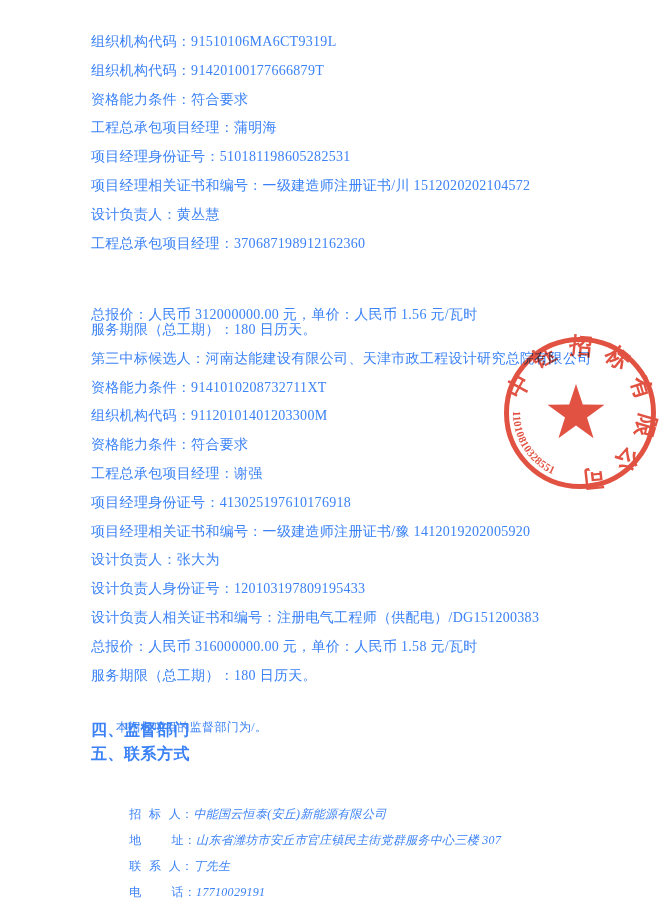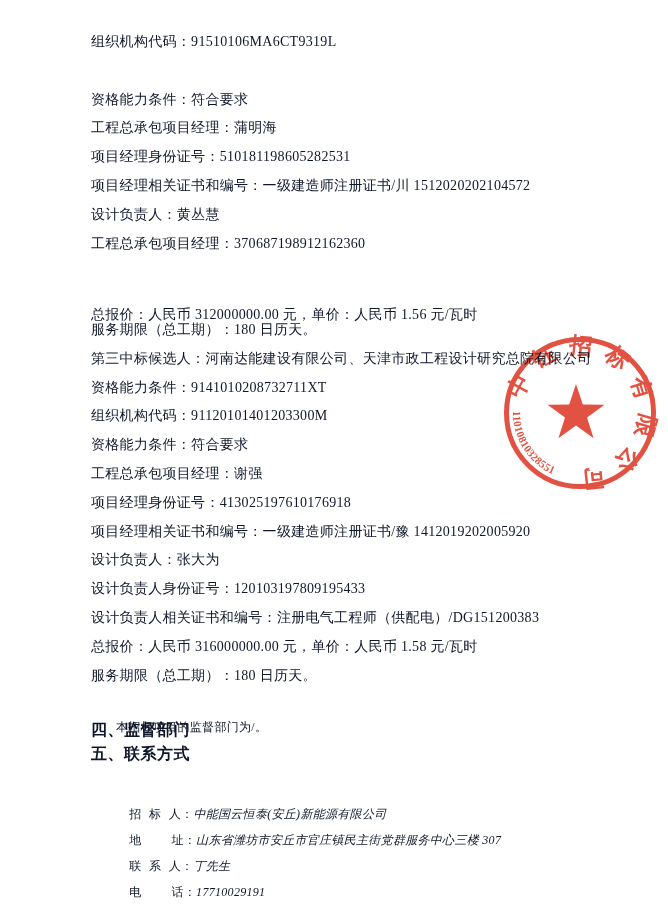--- a/index.html
+++ b/index.html
@@ -3,21 +3,21 @@
 <meta charset="utf-8">
 <style>
   html, body { margin: 0; padding: 0; background: #ffffff; }
   #page {
     position: relative;
     width: 668px;
     height: 904px;
     background: #ffffff;
     overflow: hidden;
     font-family: "Liberation Serif", "DejaVu Serif", serif;
-    color: #0f172a;
+    color: #3b82f6;
   }
   .ln {
     position: absolute;
     left: 91px;
     height: 28px;
     line-height: 28px;
     font-size: 14px;
     white-space: pre;
     letter-spacing: 0.3px;
   }
@@ -57,20 +57,21 @@
     font-family: "Liberation Serif", "DejaVu Serif", serif;
     font-weight: bold;
   }
 </style>
 </head>
 <body>
 
 <div id="page">
 
   <div class="ln" style="top:28px">组织机构代码：91510106MA6CT9319L</div>
+  <div class="ln" style="top:57px">组织机构代码：91420100177666879T</div>
   <div class="ln" style="top:86px">资格能力条件：符合要求</div>
   <div class="ln" style="top:114px">工程总承包项目经理：蒲明海</div>
   <div class="ln" style="top:143px">项目经理身份证号：510181198605282531</div>
   <div class="ln" style="top:172px">项目经理相关证书和编号：一级建造师注册证书/川 1512020202104572</div>
   <div class="ln" style="top:201px">设计负责人：黄丛慧</div>
   <div class="ln" style="top:230px">工程总承包项目经理：370687198912162360</div>
   <div class="ln" style="top:301px">总报价：人民币 312000000.00 元，单价：人民币 1.56 元/瓦时</div>
   <div class="ln" style="top:316px">服务期限（总工期）：180 日历天。</div>
   <div class="ln" style="top:345px">第三中标候选人：河南达能建设有限公司、天津市政工程设计研究总院有限公司</div>
   <div class="ln" style="top:374px">资格能力条件：9141010208732711XT</div>

